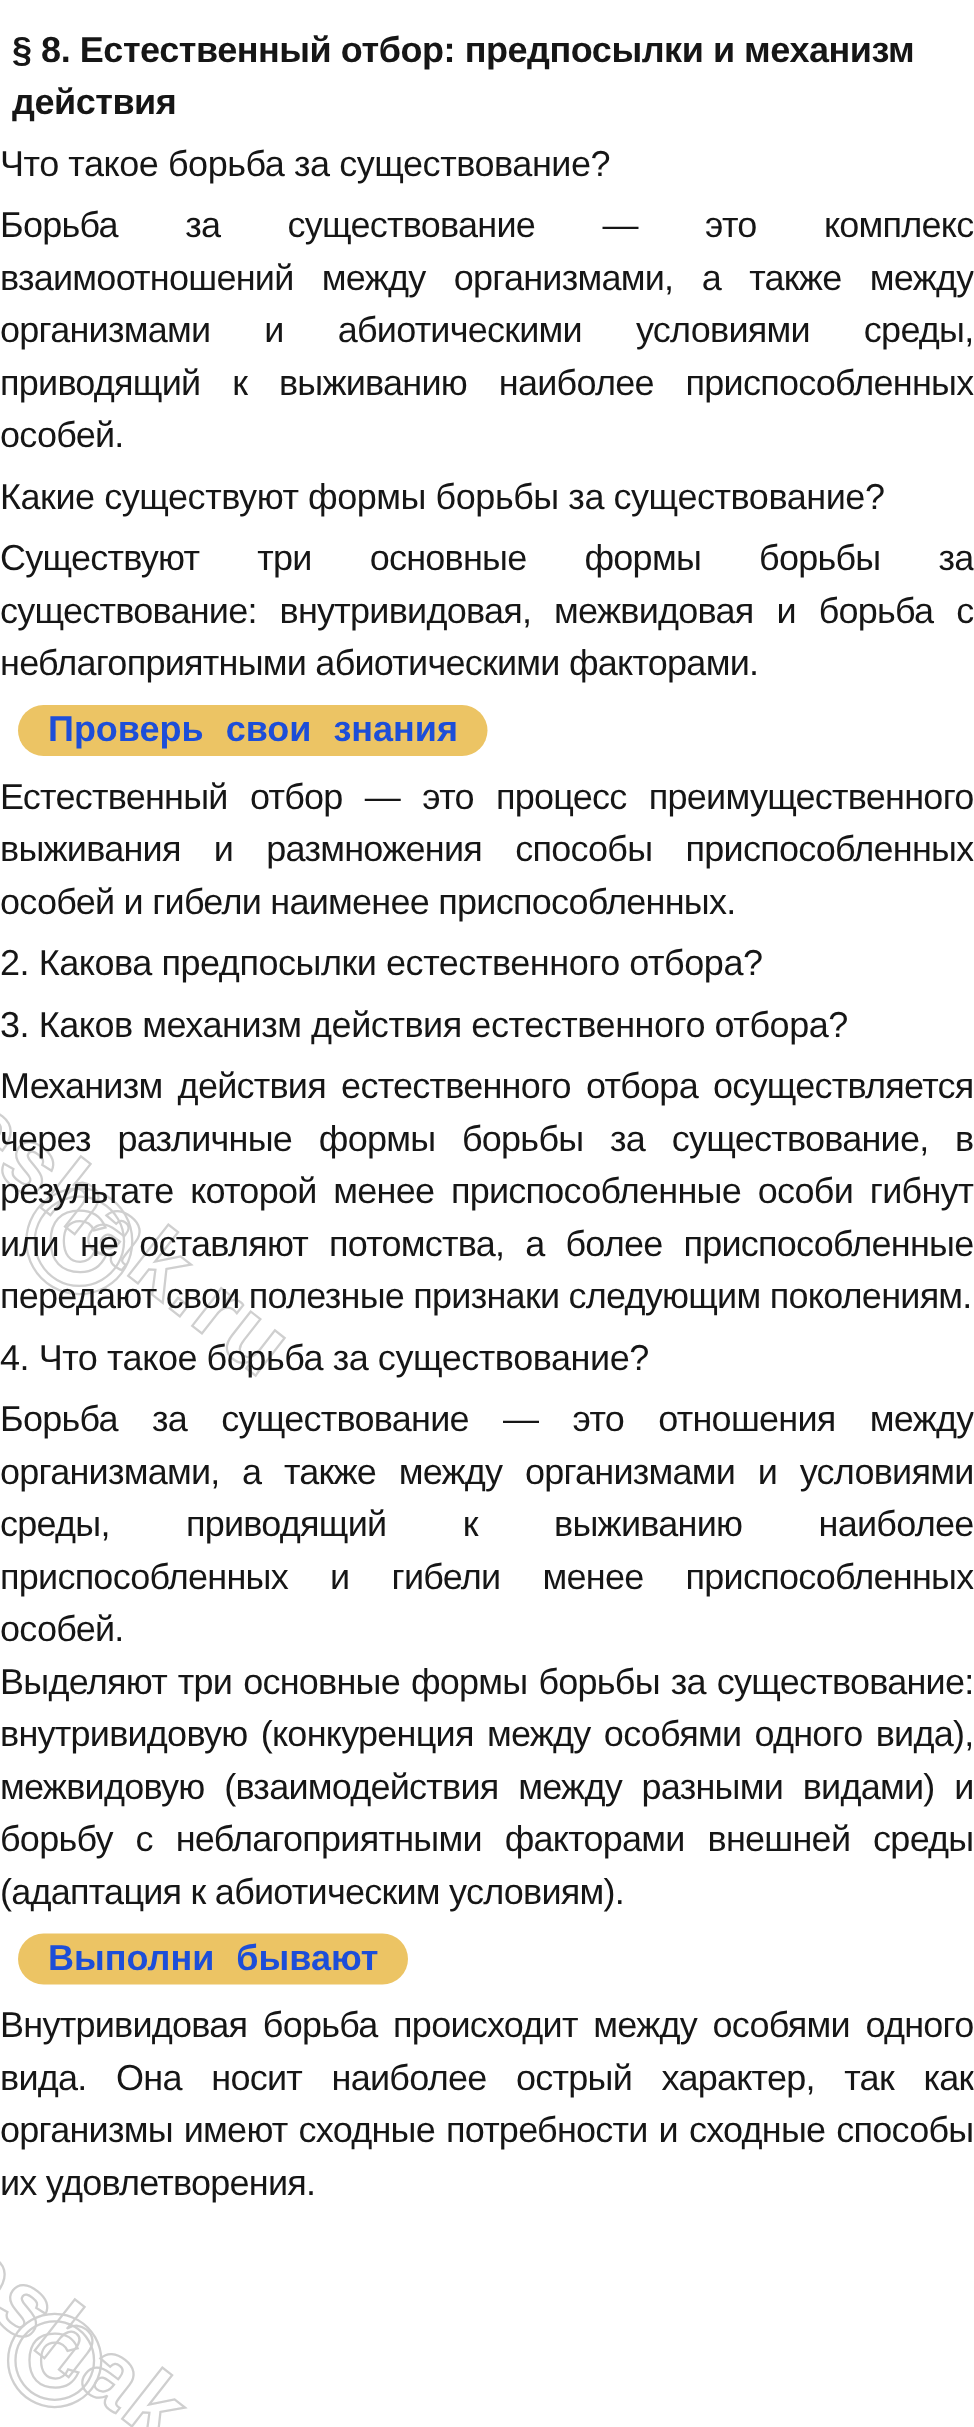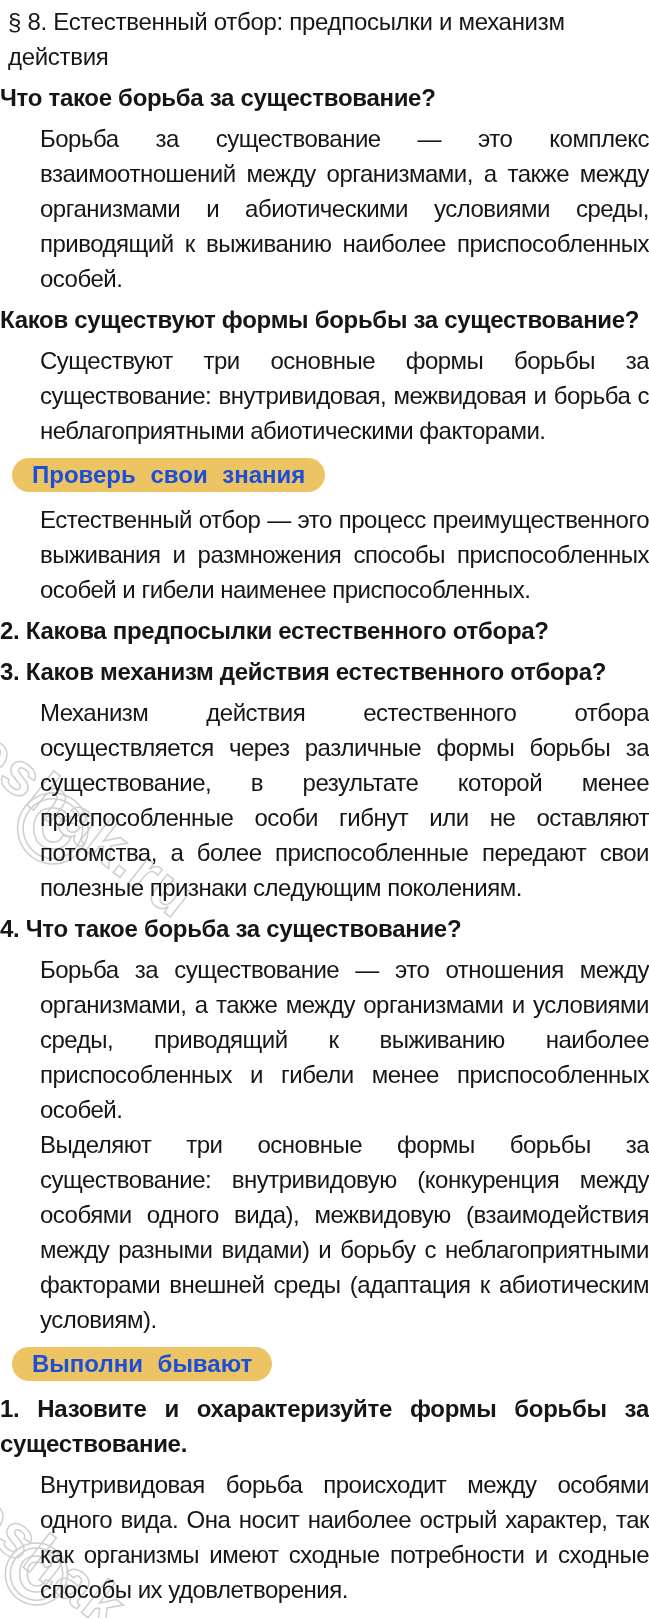--- a/index.html
+++ b/index.html
@@ -18,41 +18,40 @@
     height: 1618px;
     overflow: hidden;
   }
   .content {
     position: relative;
     z-index: 1;
     padding-top: 2px;
   }
   .title {
     font-size: 24px;
-    font-weight: normal;
+    font-weight: bold;
     line-height: 35px;
     letter-spacing: -0.3px;
-    margin: 2px 0 6px 0;
+    margin: 14px 0 6px 0;
     padding-left: 8px;
   }
   .heading, .question {
     font-size: 24px;
-    font-weight: bold;
+    font-weight: normal;
     line-height: 35px;
     letter-spacing: -0.3px;
     margin: 6px 0;
     text-align: justify;
   }
   .para {
     font-size: 24px;
     line-height: 35px;
     letter-spacing: -0.5px;
     text-align: justify;
     margin: 0 0;
-    padding-left: 40px;
   }
   .badge-row {
     margin: 10px 0;
   }
   .badge {
     display: inline-block;
     margin-left: 12px;
     background: #ecc464;
     color: #1d4ed8;
     font-weight: bold;
@@ -107,21 +106,21 @@
   <div class="wm wm-text2">reshak.ru</div>
   <div class="wm wm-copy2">©</div>
 
   <div class="content">
 
     <div class="title">§ 8. Естественный отбор: предпосылки и механизм действия</div>
 
     <div class="heading">Что такое борьба за существование?</div>
     <div class="para">Борьба за существование — это комплекс взаимоотношений между организмами, а также между организмами и абиотическими условиями среды, приводящий к выживанию наиболее приспособленных особей.</div>
 
-    <div class="heading">Каков существуют формы борьбы за существование?</div>
+    <div class="heading">Какие существуют формы борьбы за существование?</div>
     <div class="para">Существуют три основные формы борьбы за существование: внутривидовая, межвидовая и борьба с неблагоприятными абиотическими факторами.</div>
 
     <div class="badge-row">
       <span class="badge">Проверь свои знания</span>
     </div>
 
     <div class="para">Естественный отбор — это процесс преимущественного выживания и размножения способы приспособленных особей и гибели наименее приспособленных.</div>
 
     <div class="question">2. Какова предпосылки естественного отбора?</div>
 
@@ -130,17 +129,16 @@
 
     <div class="question">4. Что такое борьба за существование?</div>
     <div class="para">Борьба за существование — это отношения между организмами, а также между организмами и условиями среды, приводящий к выживанию наиболее приспособленных и гибели менее приспособленных особей.</div>
 
     <div class="para">Выделяют три основные формы борьбы за существование: внутривидовую (конкуренция между особями одного вида), межвидовую (взаимодействия между разными видами) и борьбу с неблагоприятными факторами внешней среды (адаптация к абиотическим условиям).</div>
 
     <div class="badge-row">
       <span class="badge">Выполни бывают</span>
     </div>
 
-    <div class="question">1. Назовите и охарактеризуйте формы борьбы за существование.</div>
     <div class="para">Внутривидовая борьба происходит между особями одного вида. Она носит наиболее острый характер, так как организмы имеют сходные потребности и сходные способы их удовлетворения.</div>
 
   </div>
 </div>
 
 </body></html>

